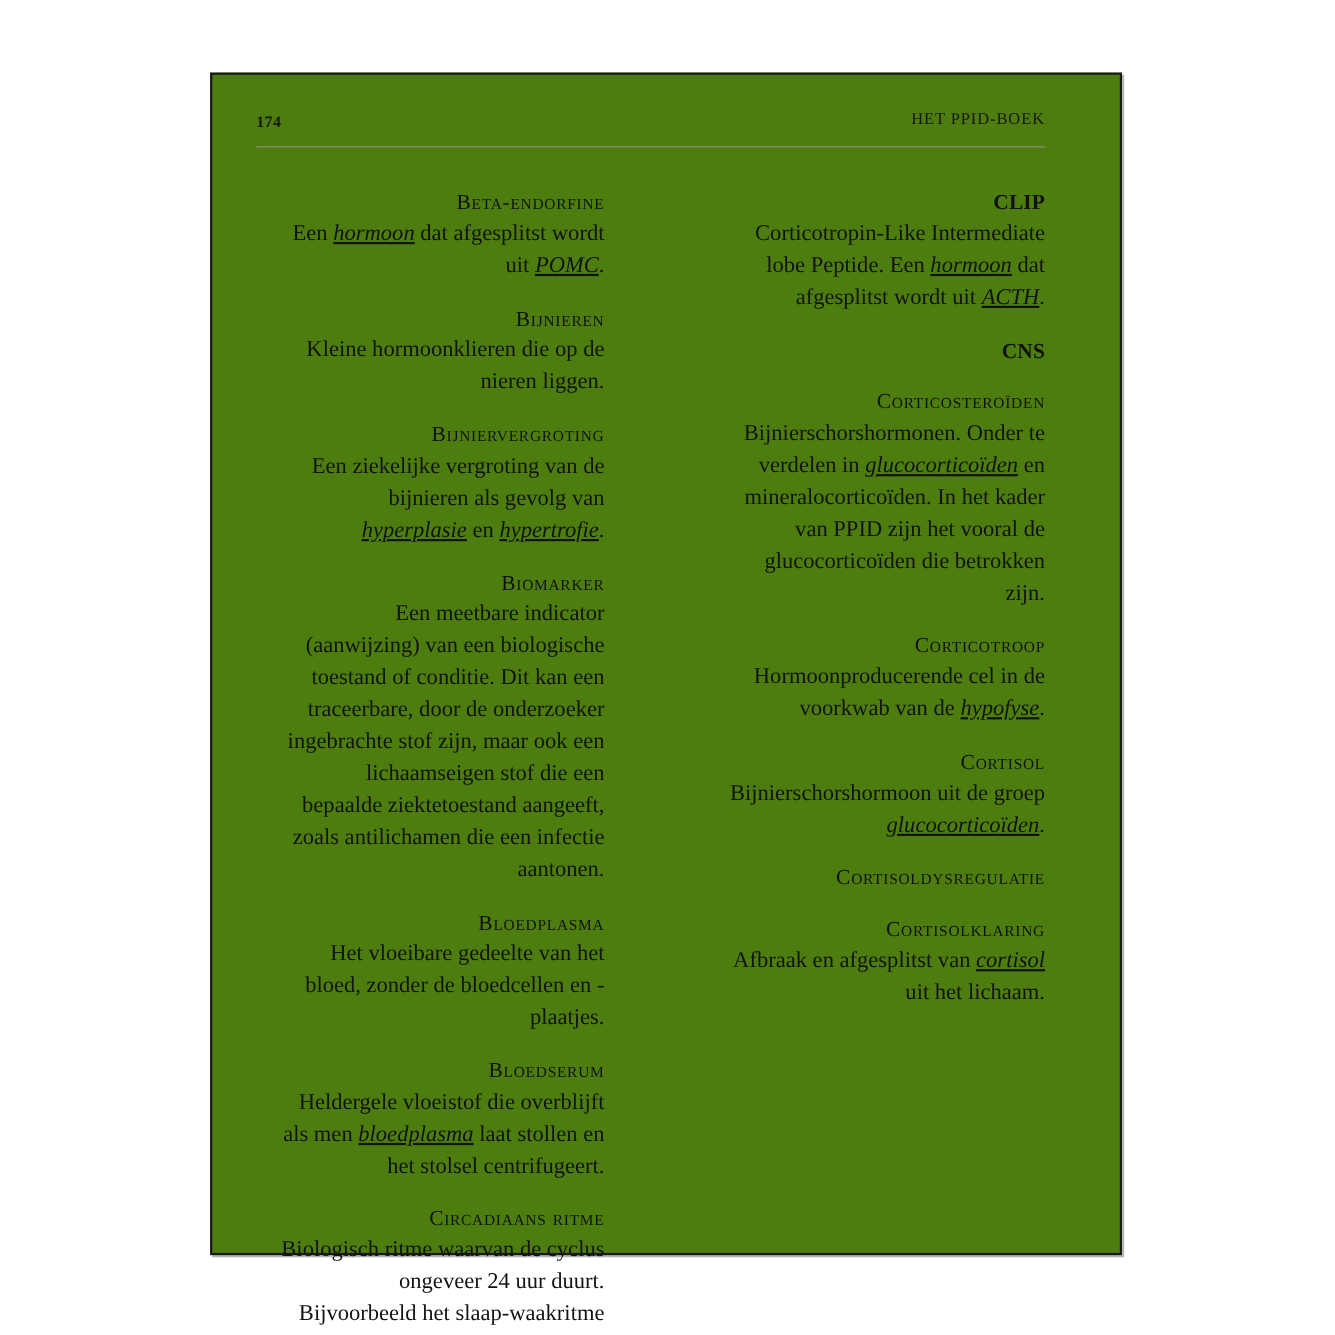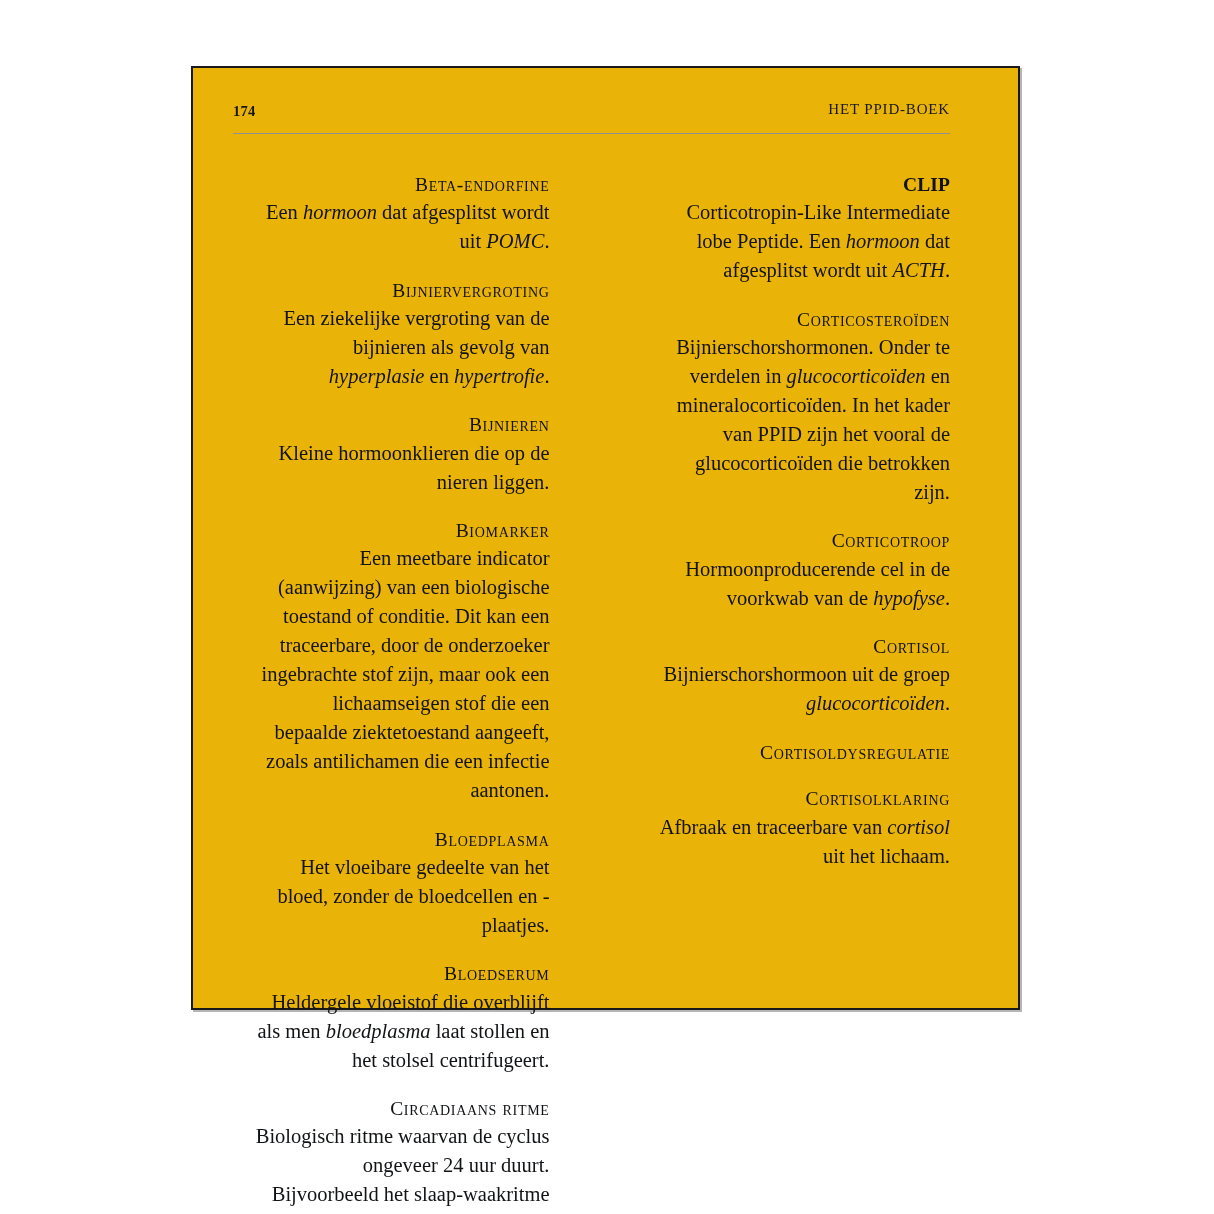--- a/index.html
+++ b/index.html
@@ -20,22 +20,22 @@
     height: 1214px;
     background: #ffffff;
   }
 
   
   .page-sheet {
     position: absolute;
     left: 191px;
     top: 66px;
     width: 829px;
-    height: 944px;
-    background: #eab308;
+    height: 1075px;
+    background: #4d7c0f;
     border: 2px solid #1a1a1a;
     box-sizing: border-box;
     box-shadow: 2px 2px 0 rgba(90,90,90,0.45);
   }
 
   .page-inner {
     position: absolute;
     left: 40px;
     top: 33px;
     width: 717px;
@@ -116,20 +116,21 @@
   .definition {
     font-size: 20.5px;
     line-height: 1.415;
     color: #111315;
     padding-left: 22px;
     text-indent: 0;
     hyphens: manual;
   }
   .definition i {
     font-style: italic;
+    text-decoration: underline;
   }
 </style>
 </head>
 <body>
 
 <div class="canvas">
   <div class="page-sheet">
     <div class="page-inner">
 
       <div class="running-head">
@@ -138,28 +139,28 @@
         <div class="head-rule"></div>
       </div>
 
       <div class="columns">
         <div class="column">
             <div class="entry">
               <div class="term">Beta-endorfine</div>
               <div class="definition"><span>Een </span><i>hormoon</i><span> dat afgesplitst wordt uit </span><i>POMC</i><span>.</span></div>
             </div>
             <div class="entry">
+              <div class="term">Bijnieren</div>
+              <div class="definition"><span>Kleine hormoonklieren die op de nieren liggen.</span></div>
+            </div>
+            <div class="entry">
               <div class="term">Bijniervergroting</div>
               <div class="definition"><span>Een ziekelijke vergroting van de bijnieren als gevolg van </span><i>hyperplasie</i><span> en </span><i>hypertrofie</i><span>.</span></div>
             </div>
             <div class="entry">
-              <div class="term">Bijnieren</div>
-              <div class="definition"><span>Kleine hormoonklieren die op de nieren liggen.</span></div>
-            </div>
-            <div class="entry">
               <div class="term">Biomarker</div>
               <div class="definition"><span>Een meetbare indicator (aanwijzing) van een biologische toestand of conditie. Dit kan een traceerbare, door de onderzoeker ingebrachte stof zijn, maar ook een lichaamseigen stof die een bepaalde ziektetoestand aangeeft, zoals antilichamen die een infectie aantonen.</span></div>
             </div>
             <div class="entry">
               <div class="term">Bloedplasma</div>
               <div class="definition"><span>Het vloeibare gedeelte van het bloed, zonder de bloedcellen en -plaatjes.</span></div>
             </div>
             <div class="entry">
               <div class="term">Bloedserum</div>
               <div class="definition"><span>Heldergele vloeistof die overblijft als men </span><i>bloedplasma</i><span> laat stollen en het stolsel centrifugeert.</span></div>
@@ -168,38 +169,39 @@
               <div class="term">Circadiaans ritme</div>
               <div class="definition"><span>Biologisch ritme waarvan de cyclus ongeveer 24 uur duurt. Bijvoorbeeld het slaap-waakritme van de mens.</span></div>
             </div>
           </div>
         <div class="column">
             <div class="entry">
               <div class="term acronym">CLIP</div>
               <div class="definition"><span>Corticotropin-Like Intermediate lobe Peptide. Een </span><i>hormoon</i><span> dat afgesplitst wordt uit </span><i>ACTH</i><span>.</span></div>
             </div>
             <div class="entry">
+              <div class="term acronym">CNS</div>
             </div>
             <div class="entry">
               <div class="term">Corticosteroïden</div>
               <div class="definition"><span>Bijnierschorshormonen. Onder te verdelen in </span><i>glucocorticoïden</i><span> en mineralocorticoïden. In het kader van PPID zijn het vooral de glucocorticoïden die betrokken zijn.</span></div>
             </div>
             <div class="entry">
               <div class="term">Corticotroop</div>
               <div class="definition"><span>Hormoonproducerende cel in de voorkwab van de </span><i>hypofyse</i><span>.</span></div>
             </div>
             <div class="entry">
               <div class="term">Cortisol</div>
               <div class="definition"><span>Bijnierschorshormoon uit de groep </span><i>glucocorticoïden</i><span>.</span></div>
             </div>
             <div class="entry">
               <div class="term">Cortisoldysregulatie</div>
             </div>
             <div class="entry">
               <div class="term">Cortisolklaring</div>
-              <div class="definition"><span>Afbraak en traceerbare van </span><i>cortisol</i><span> uit het lichaam.</span></div>
+              <div class="definition"><span>Afbraak en afgesplitst van </span><i>cortisol</i><span> uit het lichaam.</span></div>
             </div>
           </div>
       </div>
 
     </div>
   </div>
 </div>
 
 </body></html>

